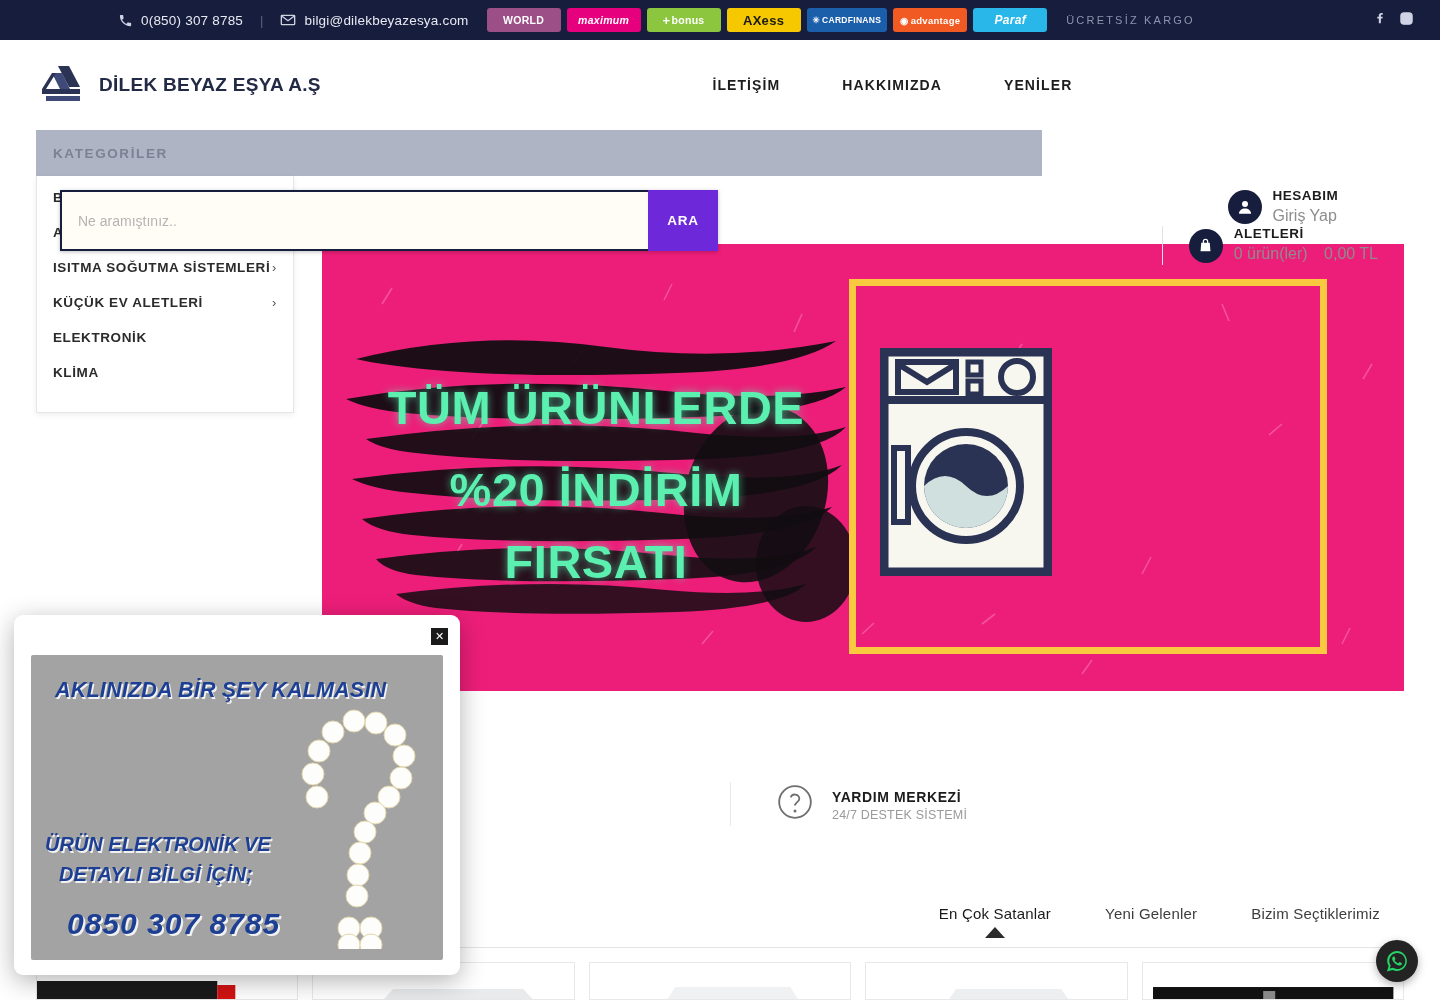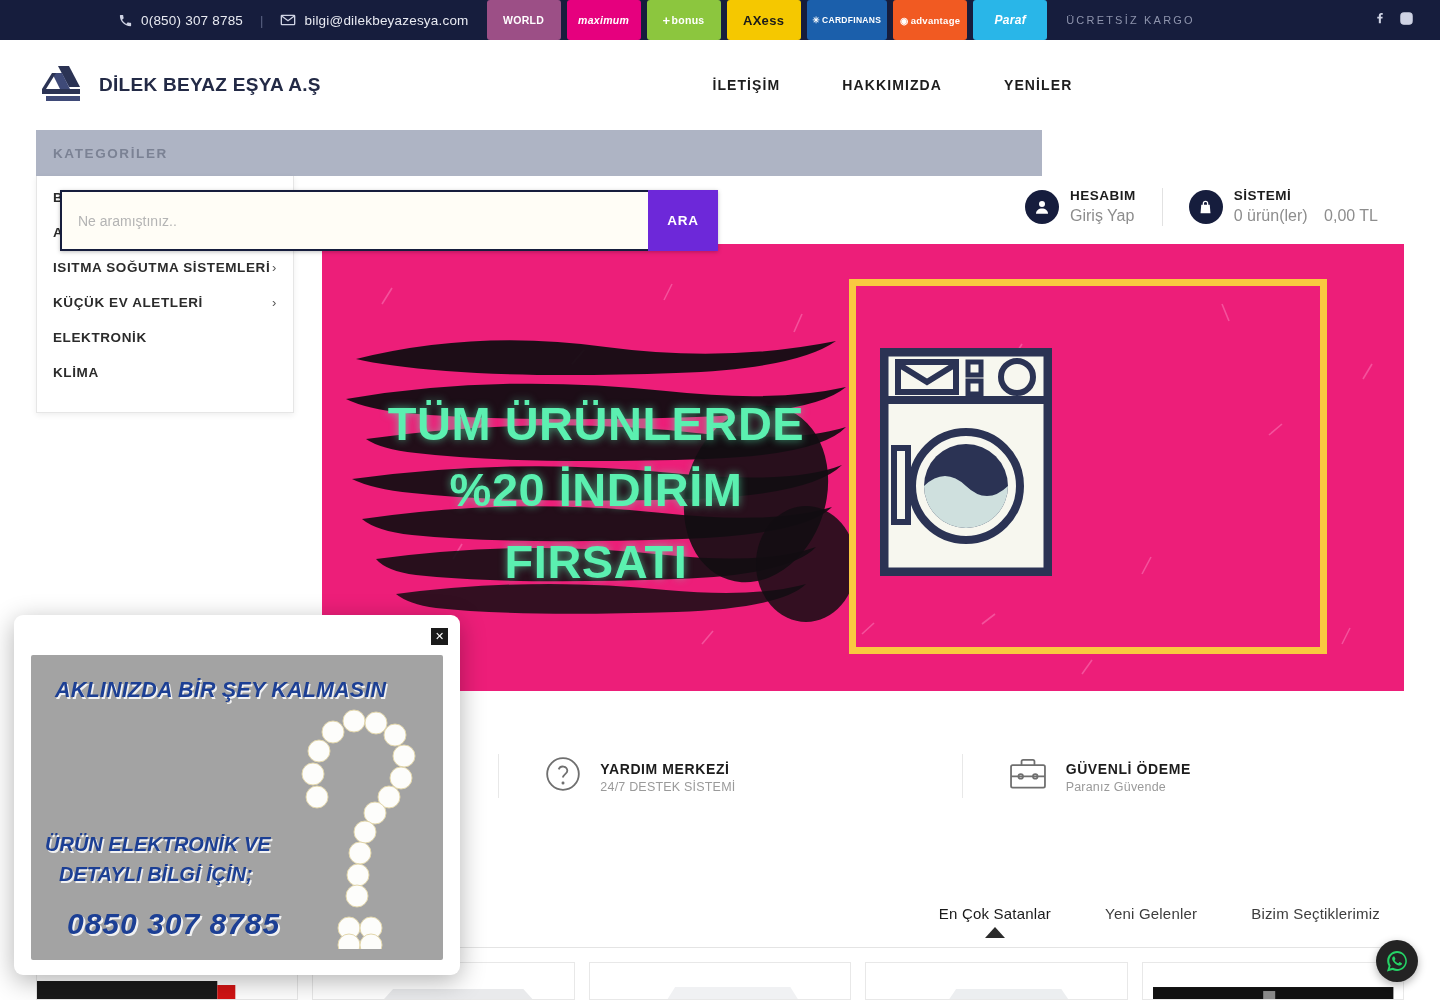--- a/index.html
+++ b/index.html
@@ -16,21 +16,21 @@
     height:40px; background:#161d3d; width:100%;
     display:flex; align-items:center; position:relative;
   }
   .tb-inner{ display:flex; align-items:center; width:100%; padding:0 20px; }
   .tb-contact{ display:flex; align-items:center; gap:8px; margin-left:98px; }
   .tb-phone,.tb-mail{ display:flex; align-items:center; gap:8px; color:#e8eaf2; font-size:13.5px; letter-spacing:.2px;}
   .tb-sep{ color:#5b6383; margin:0 9px; font-size:13px;}
   .ic{ display:inline-flex; align-items:center; justify-content:center; }
   .cards{ display:flex; align-items:center; gap:6px; margin-left:18px;}
   .card-logo{
-    height:40px; min-width:74px; border-radius:3px;
+    height:24px; min-width:74px; border-radius:3px;
     display:flex; align-items:center; justify-content:center;
     font-size:10.5px; font-weight:bold; color:#fff; letter-spacing:.3px;
     font-family:"Liberation Sans", sans-serif; white-space:nowrap; padding:0 6px;
   }
   .c-world{ background:#9c4f86; }
   .c-maximum{ background:#e6007e; font-style:italic; }
   .c-bonus{ background:#8cc63e; }
   .c-axess{ background:#f5c800; color:#1a1a1a; }
   .c-cardfinans{ background:#1b5fab; font-size:8.5px; }
   .c-advantage{ background:#f15a22; font-size:9.5px; }
@@ -77,21 +77,21 @@
     font-family:"Liberation Sans", sans-serif;
   }
   .searchwrap input::placeholder{ color:#b4b4b4; }
   .searchbtn{
     width:70px; background:#6d28d9; color:#fff; border:none; cursor:pointer;
     font-size:13.5px; font-weight:bold; letter-spacing:.7px;
     font-family:"Liberation Sans", sans-serif;
   }
 
   
-  .acct{ position:absolute; right:36px; top:188px; display:flex; align-items:center; z-index:30;}
+  .acct{ position:absolute; right:36px; top:188px; display:flex; align-items:center; z-index:30;flex-direction:column;}
   .acct-block{ display:flex; align-items:center; gap:11px; padding:0 26px; }
   .acct-block + .acct-block{ border-left:1px solid #e2e2e2; }
   .acct-circle{
     width:34px; height:34px; border-radius:50%; background:#161d3d;
     display:flex; align-items:center; justify-content:center;
   }
   .acct-t1{ font-size:13.5px; font-weight:bold; color:#1c1c1c; letter-spacing:.5px; line-height:1.25;}
   .acct-t2{ font-size:16px; color:#8d8d8d; line-height:1.35; }
   .acct-t2 .price{ margin-left:12px; }
 
@@ -101,38 +101,38 @@
     background:#ed1e79; overflow:hidden;
   }
   .hero-sparks{ position:absolute; inset:0; opacity:.5;}
   .hero-left{ position:absolute; left:14px; top:20px; width:520px; height:380px;}
   .brush{ position:absolute; }
   .hero-line{
     position:absolute; width:100%; text-align:center;
     font-family:"Liberation Sans", sans-serif; font-weight:bold;
     color:#5bf0b0; letter-spacing:.5px; text-shadow:0 0 9px rgba(91,240,176,.65);
   }
-  .hl1{ top:132px; font-size:47px; }
+  .hl1{ top:116px; font-size:47px; }
   .hl2{ top:198px; font-size:47px; }
   .hl3{ top:270px; font-size:47px; }
   .hero-right{
     position:absolute; left:527px; top:35px; width:478px; height:375px;
     border:7px solid #f9c940;
   }
   .wm-box{ position:absolute; left:24px; top:62px; }
   .hero-words{ position:absolute; left:228px; top:22px; width:240px;}
   .hero-words div{
     font-size:39px; font-weight:bold; color:#f9c940; line-height:.99;
     letter-spacing:.5px;
   }
 
   
   .trust{
     position:absolute; left:36px; top:754px; width:1368px; height:72px;
-    display:flex; align-items:flex-start;gap:21px;
+    display:flex; align-items:flex-end;gap:21px;
   }
   .trust-item{ flex:1; display:flex; align-items:center; gap:17px; padding-left:44px; }
   .trust-item + .trust-item{ border-left:1px solid #e8e8e8; }
   .trust-t1{ font-size:14px; font-weight:bold; color:#1c1c1c; letter-spacing:.6px; line-height:1.5;}
   .trust-t2{ font-size:12.5px; color:#9a9a9a; letter-spacing:.2px; }
   .trust-icon svg{ stroke:#6f6f6f; fill:none; }
 
   
   .ptabs{
     position:absolute; left:36px; top:905px; width:1368px;
@@ -317,21 +317,21 @@
     </span>
   </a>
   <a href="#" class="acct-block" style="text-decoration:none;">
     <span class="acct-circle">
       <svg width="17" height="17" viewBox="0 0 24 24" fill="#ffffff">
           <path d="M6 8h12l1 12H5L6 8z"></path>
           <path d="M9 9V6.5a3 3 0 016 0V9" fill="none" stroke="#ffffff" stroke-width="1.8"></path>
         </svg>
     </span>
     <span>
-      <span class="acct-t1" style="display:block;">SİSTEMİ</span>
+      <span class="acct-t1" style="display:block;">ALETLERİ</span>
       <span class="acct-t2" style="display:block;">
         <span>0 ürün(ler)</span>
         <span class="price">0,00 TL</span>
       </span>
     </span>
   </a>
 </div>
 
 <div class="hero">
   <svg class="hero-sparks" viewBox="0 0 1082 447" preserveAspectRatio="none">
@@ -411,35 +411,20 @@
     <span class="trust-icon">
       <svg width="40" height="40" viewBox="0 0 24 24" stroke-width="1.1">
           <circle cx="12" cy="12" r="9.5"></circle>
           <path d="M9.4 9.2a2.7 2.7 0 015.2.9c0 1.8-2.6 2.2-2.6 4"></path>
           <circle cx="12" cy="17.4" r=".9" fill="#6f6f6f" stroke="none"></circle>
         </svg>
     </span>
     <span>
       <span class="trust-t1" style="display:block;">YARDIM MERKEZİ</span>
       <span class="trust-t2" style="display:block;">24/7 DESTEK SİSTEMİ</span>
-    </span>
-  </div>
-  <div class="trust-item">
-    <span class="trust-icon">
-      <svg width="42" height="40" viewBox="0 0 26 24" stroke-width="1.1">
-          <rect x="2.5" y="6.5" width="21" height="14" rx="1"></rect>
-          <path d="M9 6.5V4.2a1 1 0 011-1h6a1 1 0 011 1v2.3"></path>
-          <path d="M2.5 13.5h21"></path>
-          <circle cx="8.5" cy="13.5" r="1.4"></circle>
-          <circle cx="17.5" cy="13.5" r="1.4"></circle>
-        </svg>
-    </span>
-    <span>
-      <span class="trust-t1" style="display:block;">GÜVENLİ ÖDEME</span>
-      <span class="trust-t2" style="display:block;">Paranız Güvende</span>
     </span>
   </div>
 </div>
 
 <div class="ptabs">
   <div class="ptab active">En Çok Satanlar</div>
   <div class="ptab">Yeni Gelenler</div>
   <div class="ptab">Bizim Seçtiklerimiz</div>
 </div>
 <div class="ptabs-rule"></div>

